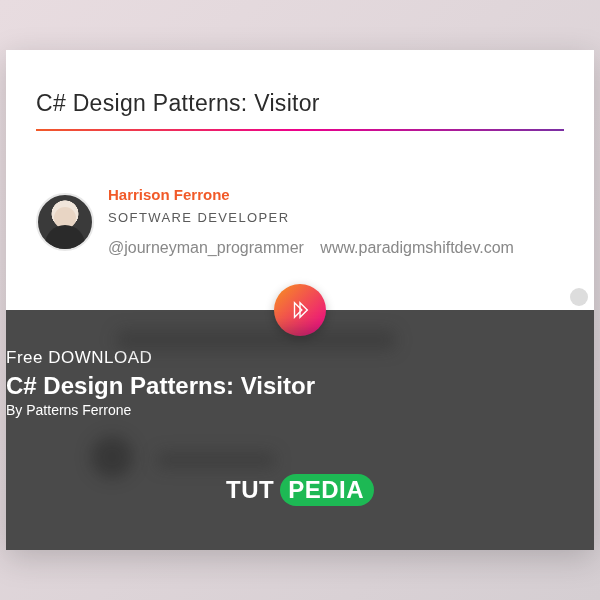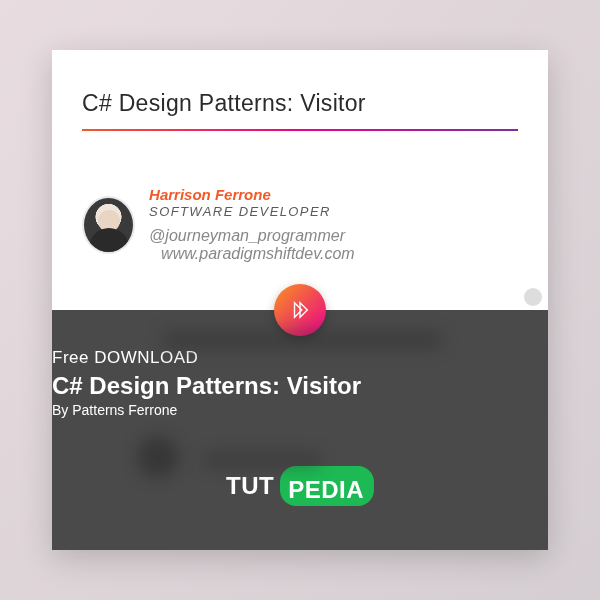--- a/index.html
+++ b/index.html
@@ -3,21 +3,21 @@
   <meta charset="utf-8">
   <style>
     * { margin: 0; padding: 0; box-sizing: border-box; }
     body {
       width: 600px; height: 600px;
       background: linear-gradient(135deg, #e8dce0 0%, #d5ced2 100%);
       display: flex; align-items: center; justify-content: center;
       font-family: -apple-system, "Segoe UI", Arial, sans-serif;
     }
     .card {
-      width: 496px; height: 500px;
+      width: 588px; height: 500px;
       background: #fff;
       box-shadow: 0 8px 30px rgba(0,0,0,0.18);
       position: relative;
       overflow: hidden;
     }
     .top {
       background: #fff;
       padding: 40px 30px 20px 30px;
       height: 260px;
       position: relative;
@@ -57,21 +57,21 @@
       border-radius: 50%;
     }
     .avatar::after {
       content: "";
       position: absolute;
       top: 30px; left: 50%; transform: translateX(-50%);
       width: 40px; height: 36px;
       background: #2a2a2a;
       border-radius: 20px 20px 0 0;
     }
-    .author-text { display: flex; flex-direction: column; gap: 1px; font-style: italic; }
+    .author-text { display: flex; flex-direction: column; gap: 7px; }
     .author-name { font-size: 15px; color: #f15a29; font-weight: 600; }
     .author-role { font-size: 13px; color: #5a5a5a; letter-spacing: 1.4px; font-weight: 500; }
     .author-meta { font-size: 16px; color: #888; margin-top: 7px; }
     .author-meta span + span { margin-left: 12px; }
     .bottom {
       background: #4a4a4a;
       height: 240px;
       position: relative;
       color: #fff;
       padding-top: 38px;
@@ -91,21 +91,21 @@
     .dl-by { font-size: 14px; font-weight: 300; margin-top: 2px; }
     .brand {
       position: absolute;
       bottom: 44px; left: 50%; transform: translateX(-50%);
       display: flex; align-items: center; gap: 6px;
     }
     .brand-tut { font-size: 24px; font-weight: 800; color: #fff; letter-spacing: 0.5px; }
     .brand-pedia {
       font-size: 24px; font-weight: 800; color: #fff;
       background: #1db954;
-      padding: 10px 10px 2px 8px;
+      padding: 2px 10px 2px 8px;
       border-radius: 16px;
       letter-spacing: 0.5px;
       position: relative;
     }
     .blur-blob {
       position: absolute;
       filter: blur(8px);
       background: rgba(40,40,40,0.35);
       border-radius: 8px;
     }

